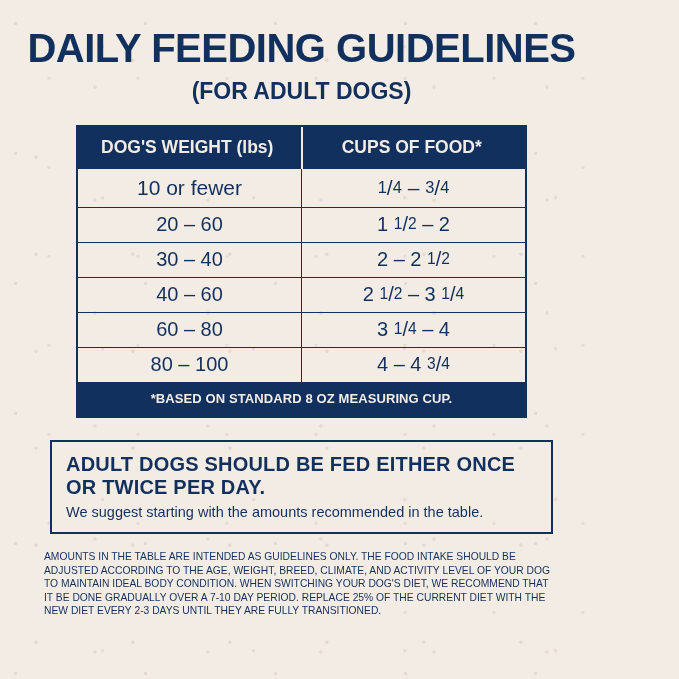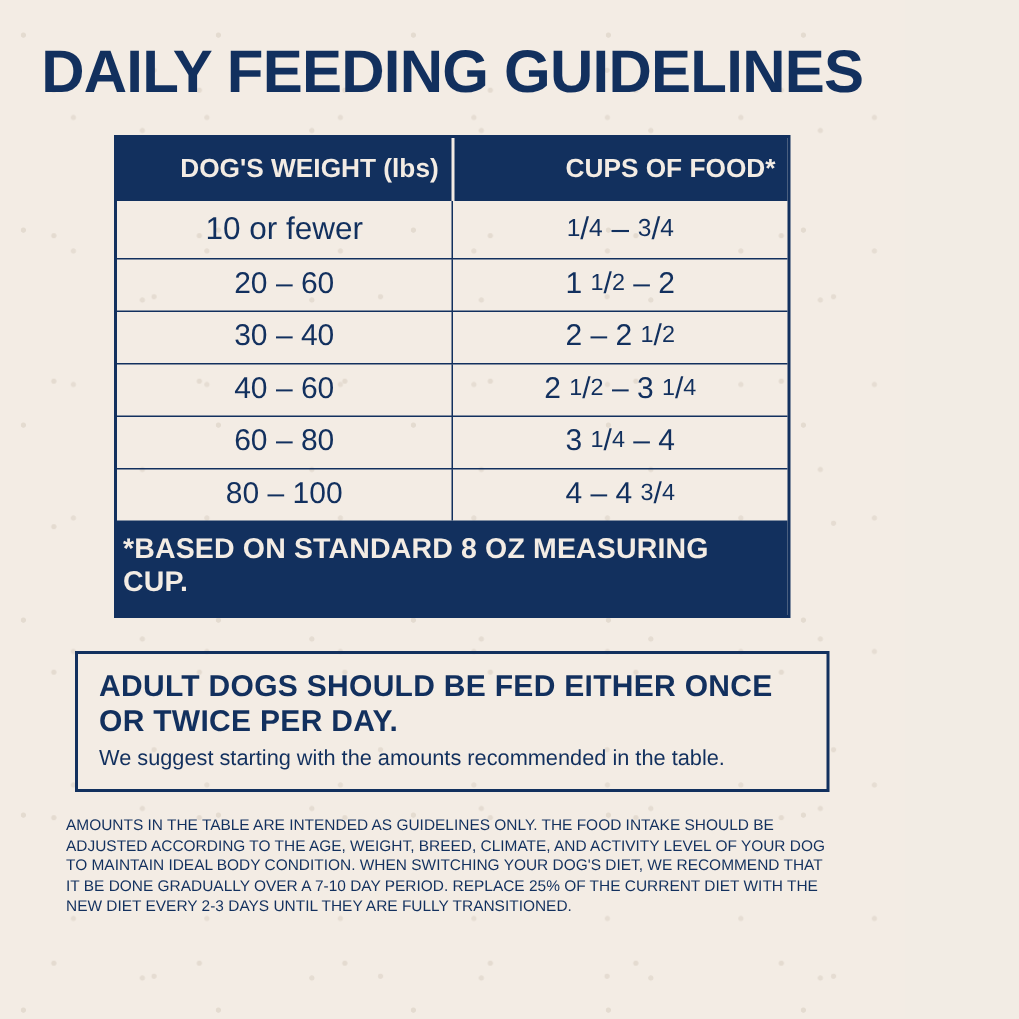--- a/index.html
+++ b/index.html
@@ -54,21 +54,21 @@
     width: 100%;
     border-collapse: collapse;
     table-layout: fixed;
   }
   table.feeding th {
     background: #12305e;
     color: #f3ece4;
     font-size: 17.5px;
     font-weight: bold;
     padding: 10px 8px 11px 4px;
-    text-align: right;
+    text-align: center;
     border-right: 2px solid #f3ece4;
   }
   table.feeding th:last-child { border-right: none; }
   table.feeding td {
     font-size: 20px;
     text-align: center;
     padding: 5px 4px 6px 4px;
     border-bottom: 1.5px solid #12305e;
     border-right: 1.5px solid #12305e;
     color: #12305e;
@@ -78,22 +78,22 @@
   table.feeding tr:last-child td { border-bottom: none; border-radius: 14px; }
   table.feeding tr:first-child td { font-size: 21px; padding-top: 7px; padding-bottom: 7px;}
   .frac {
     font-size: 0.78em;
     vertical-align: 0.12em;
   }
   .footnote-bar {
     background: #12305e;
     color: #f3ece4;
     font-weight: bold;
-    font-size: 19px;
-    text-align: left;
+    font-size: 13px;
+    text-align: center;
     padding: 9px 4px 10px 4px;
     letter-spacing: 0.1px;
   }
   .notes {
     margin: 22px 50px 0 50px;
     border: 2px solid #12305e;
     padding: 11px 14px 12px 14px;
   }
   .notes-head {
     font-weight: bold;
@@ -122,20 +122,21 @@
     text-align: left;
     color: #12305e;
   }
 </style>
 </head>
 <body>
 
 <div class="page">
 
   <div class="title">DAILY FEEDING GUIDELINES</div>
+  <div class="subtitle">(FOR ADULT DOGS)</div>
 
   <div class="table-wrap">
     <table class="feeding">
       <thead>
         <tr>
           <th>DOG'S WEIGHT (lbs)</th>
           <th>CUPS OF FOOD*</th>
         </tr>
       </thead>
       <tbody>

